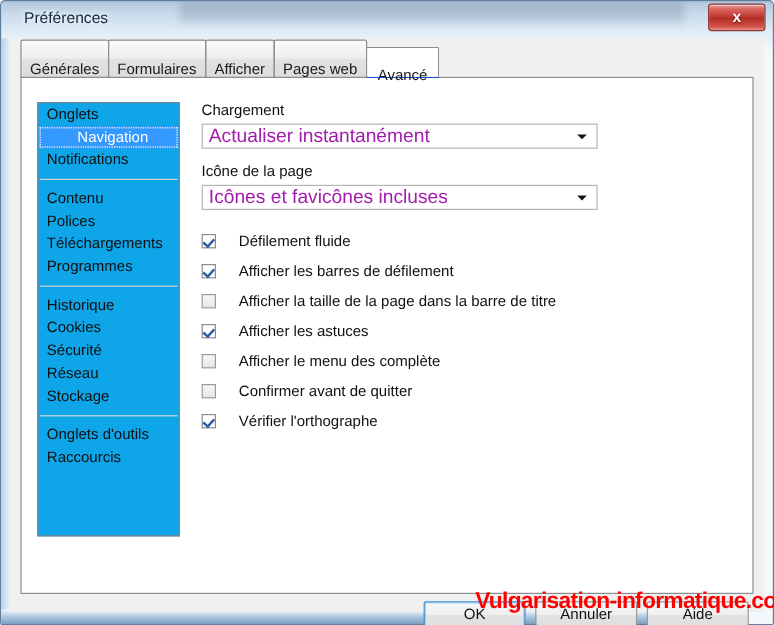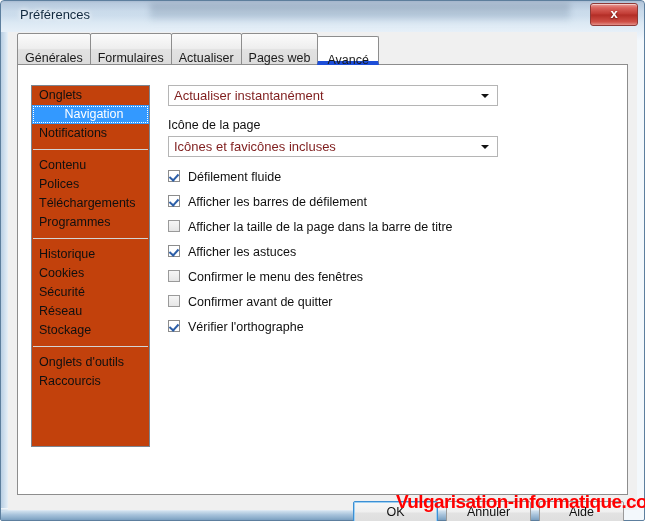--- a/index.html
+++ b/index.html
@@ -147,21 +147,21 @@
     font-size: 12.5px;
     color: #1a1a1a;
     line-height: 19px;
     white-space: nowrap;
     cursor: default;
   }
   .tab.selected {
     height: 25px;
     line-height: 23px;
     background: #ffffff;
-    border-bottom: 4px solid #1d4ed8;
+    border-bottom: 1px solid #1d4ed8;
     z-index: 6;
     padding: 12px 9px;
     margin-top: 23px;
   }
 
   
   #tabpanel {
     position: absolute;
     left: 9px; top: 32px;
     width: 611px;
@@ -170,21 +170,21 @@
     border: 1px solid #8d8d8d;
     box-sizing: border-box;
   }
 
   
   #sidebar {
     position: absolute;
     left: 23px; top: 53px;
     width: 119px;
     height: 362px;
-    background: #c2410c;
+    background: #0ea5e9;
     border: 1px solid #7c8590;
     box-sizing: border-box;
     overflow: hidden;
   }
   .side-item {
     position: relative;
     height: 19px;
     line-height: 19px;
     padding-left: 7px;
     font-size: 12.5px;
@@ -217,43 +217,45 @@
     margin-bottom: 4px;
     white-space: nowrap;
   }
   .combo {
     position: relative;
     width: 330px;
     height: 21px;
     box-sizing: border-box;
     background: #ffffff;
     border: 1px solid #b5b5b5;
-    font-size: 13px;
-    color: #7f1d1d;
+    font-size: 16px;
+    color: #a21caf;
     line-height: 19px;
     padding-left: 5px;
     white-space: nowrap;
     overflow: hidden;
     cursor: default;
   }
   .combo .arrow {
     position: absolute;
     right: 8px; top: 8px;
     width: 0; height: 0;
     border-left: 4px solid transparent;
     border-right: 4px solid transparent;
     border-top: 4px solid #121212;
   }
   .gap-a { height: 12px; }
   .gap-b { height: 13px; }
 
   .check-row {
     display: flex;
+    align-items: center;
     height: 25px;
     cursor: default;
+    gap: 11px;
   }
   .cbox {
     position: relative;
     width: 12px; height: 12px;
     box-sizing: border-box;
     border: 1px solid #9a9a9a;
     background: linear-gradient(to bottom, #f6f6f6, #e6e6e6);
     margin-right: 8px;
     flex: 0 0 auto;
   }
@@ -337,21 +339,21 @@
     <div id="close-button">
       <span class="x">x</span>
     </div>
   </div>
 
   <div id="dialog-body">
 
     <div id="tabstrip">
         <div class="tab">Générales</div>
         <div class="tab">Formulaires</div>
-        <div class="tab">Actualiser</div>
+        <div class="tab">Afficher</div>
         <div class="tab">Pages web</div>
         <div class="tab selected">Avancé</div>
       </div>
 
     <div id="tabpanel"></div>
 
     <div id="sidebar">
         <div class="side-item">Onglets</div>
         <div class="side-item selected">Navigation</div>
         <div class="side-item">Notifications</div>
@@ -366,20 +368,21 @@
         <div class="side-item">Sécurité</div>
         <div class="side-item">Réseau</div>
         <div class="side-item">Stockage</div>
         <div class="side-sep"></div>
         <div class="side-item">Onglets d'outils</div>
         <div class="side-item">Raccourcis</div>
       </div>
 
     <div id="content">
 
+      <div class="field-label">Chargement</div>
       <div class="combo">
         <span>Actualiser instantanément</span>
         <span class="arrow"></span>
       </div>
 
       <div class="gap-a"></div>
 
       <div class="field-label">Icône de la page</div>
       <div class="combo">
         <span>Icônes et favicônes incluses</span>
@@ -400,21 +403,21 @@
           <div class="check-row">
             <div class="cbox"></div>
             <div class="check-label">Afficher la taille de la page dans la barre de titre</div>
           </div>
           <div class="check-row">
             <div class="cbox on"></div>
             <div class="check-label">Afficher les astuces</div>
           </div>
           <div class="check-row">
             <div class="cbox"></div>
-            <div class="check-label">Confirmer le menu des fenêtres</div>
+            <div class="check-label">Afficher le menu des complète</div>
           </div>
           <div class="check-row">
             <div class="cbox"></div>
             <div class="check-label">Confirmer avant de quitter</div>
           </div>
           <div class="check-row">
             <div class="cbox on"></div>
             <div class="check-label">Vérifier l'orthographe</div>
           </div>
         </div>

